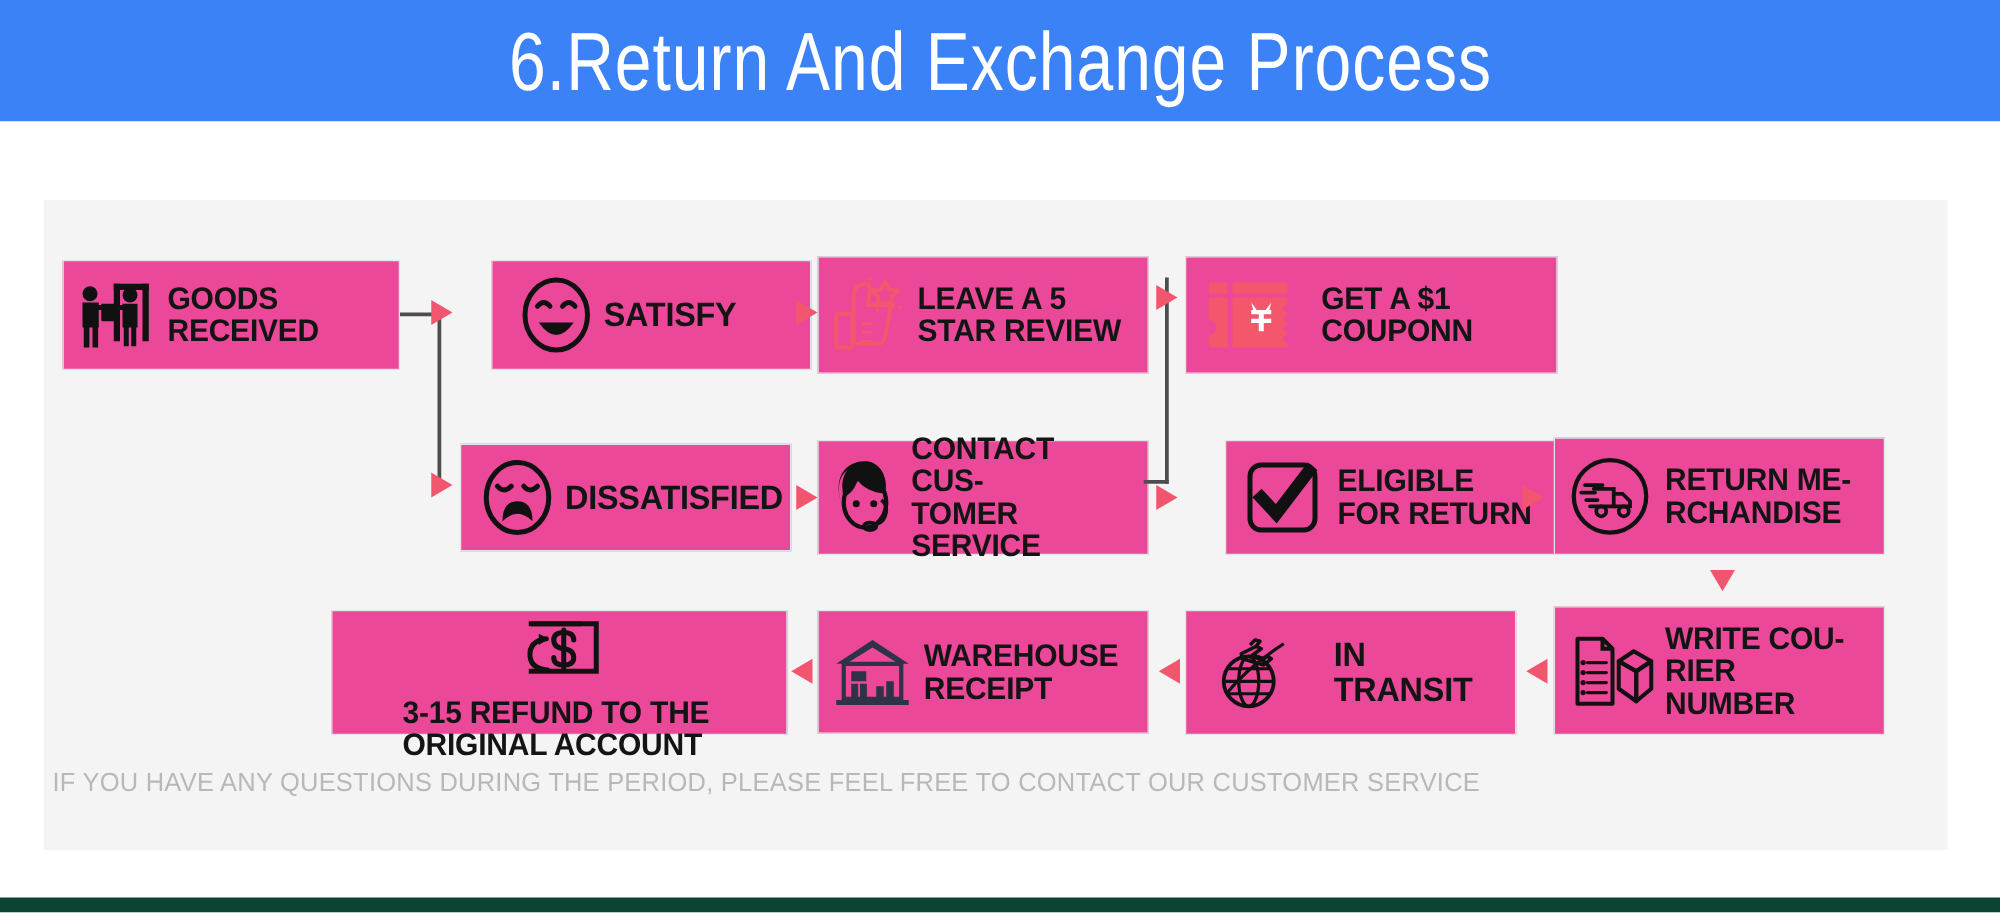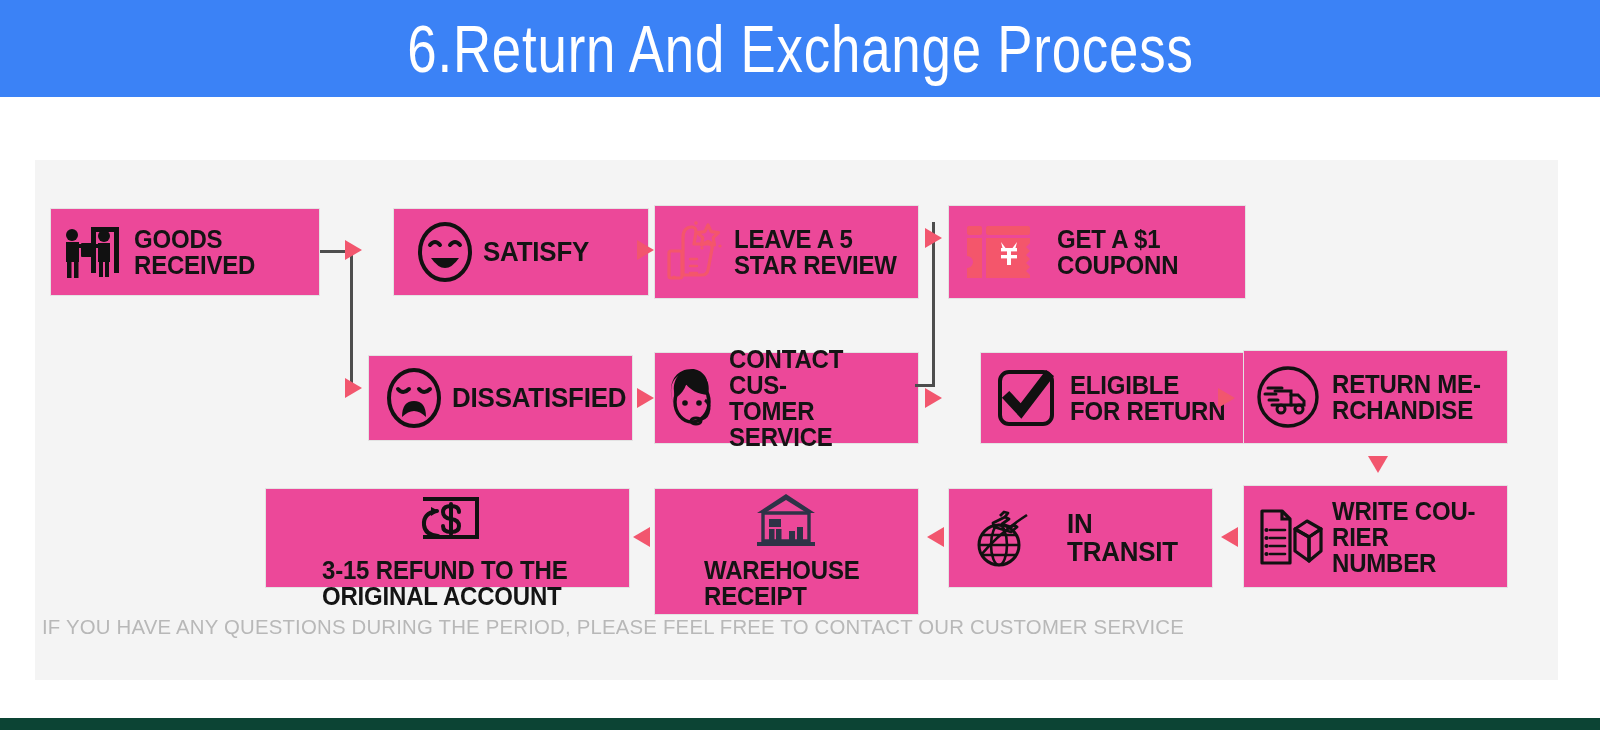--- a/index.html
+++ b/index.html
@@ -260,21 +260,21 @@
           <g stroke="#111" stroke-width="4" fill="none" stroke-linecap="round">
             <line x1="36" y1="15" x2="36" y2="45"></line>
             <path d="M44 23 q0 -6 -8 -6 q-8 0 -8 6 q0 6 8 7 q8 1 8 7 q0 6 -8 6 q-8 0 -8 -6"></path>
           </g>
         </svg>
       </span>
       <span class="lbl">3-15 REFUND TO THE
 ORIGINAL ACCOUNT</span>
     </div>
 
-    <div class="fbox" style="left:619px; top:328px; width:265px; height:127px; gap:6px; padding-left:8px;flex-direction:column;">
+    <div class="fbox" style="left:619px; top:328px; width:265px; height:99px; gap:6px; padding-left:8px;">
       <span class="ic">
         <svg width="70" height="62" viewBox="0 0 70 62">
           <path d="M6 24 L35 5 L64 24 L56 24 L35 11 L14 24 z" fill="#2e3347"></path>
           <path d="M12 24 h46 v28 h-46 z" fill="none" stroke="#2e3347" stroke-width="3.4"></path>
           <rect x="6" y="53" width="58" height="4" fill="#2e3347"></rect>
           <g fill="#2e3347">
             <rect x="18" y="30" width="12" height="8"></rect>
             <rect x="18" y="40" width="5.5" height="11"></rect>
             <rect x="25" y="40" width="5.5" height="11"></rect>
             <rect x="38" y="42" width="6" height="9"></rect>

